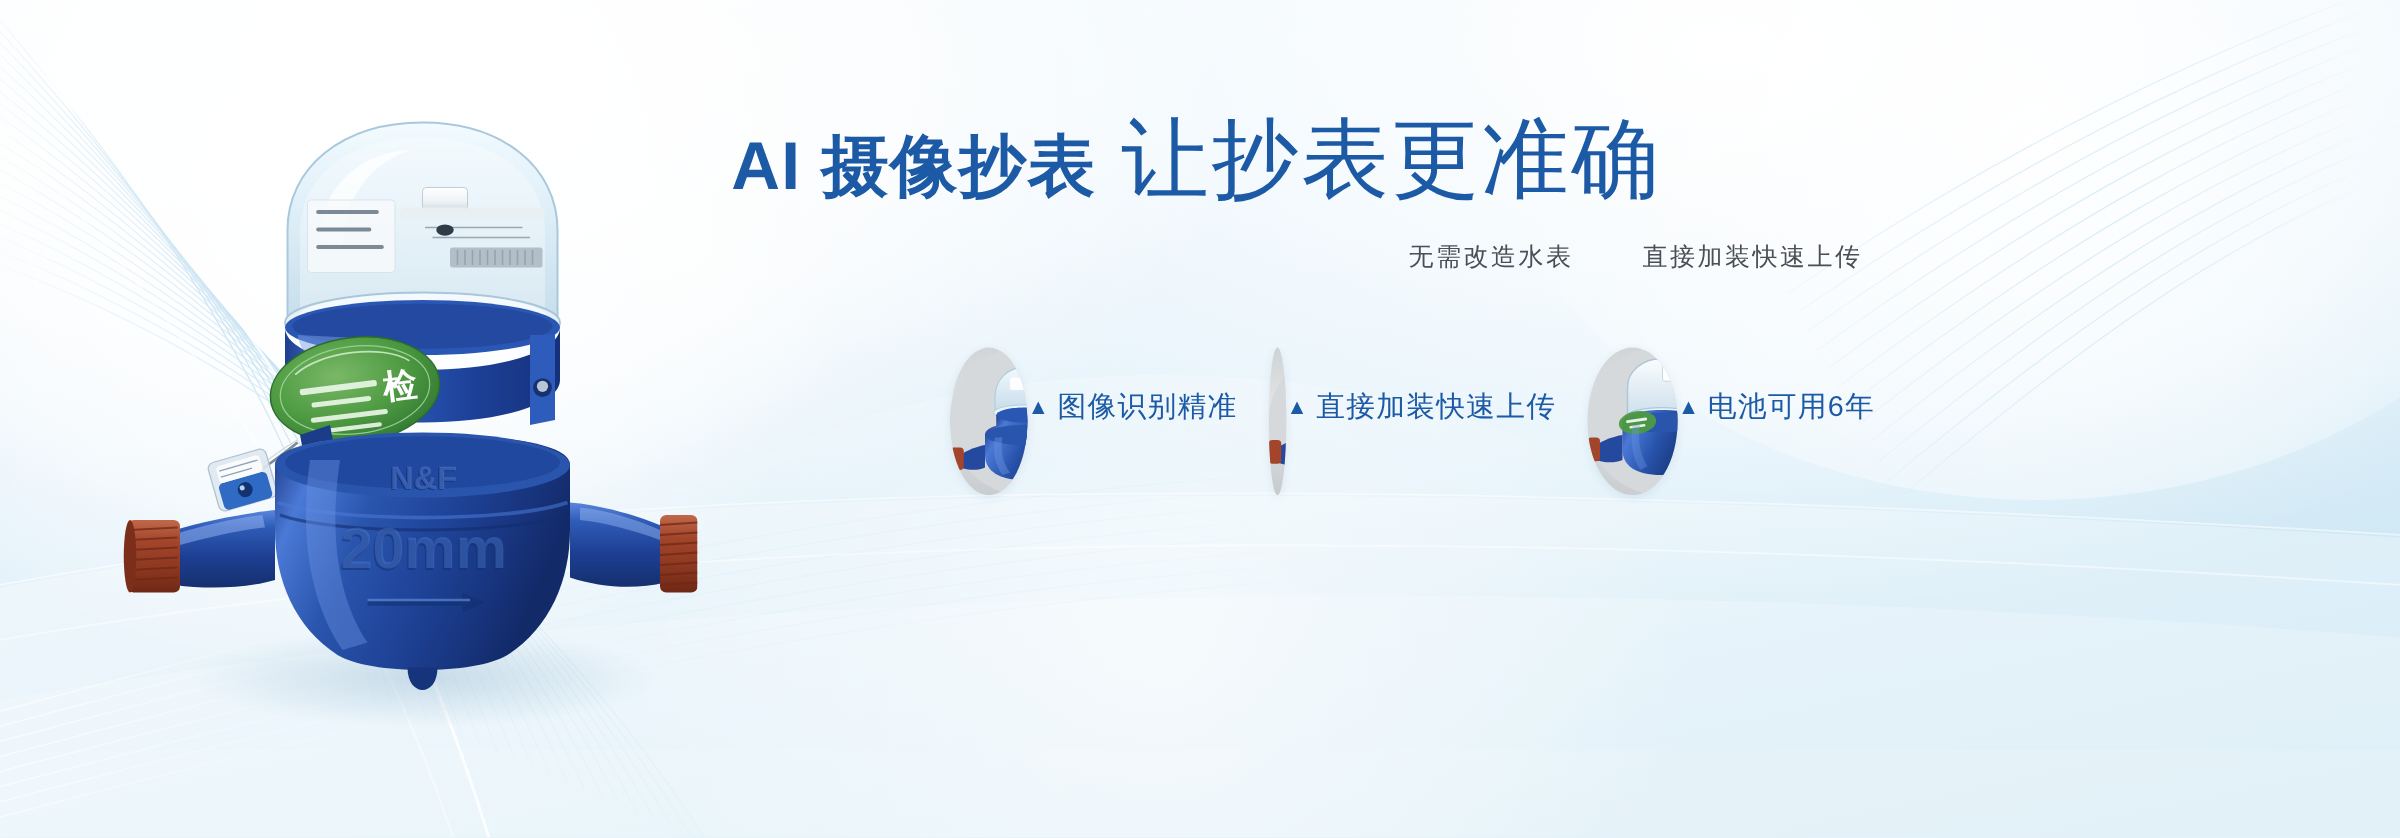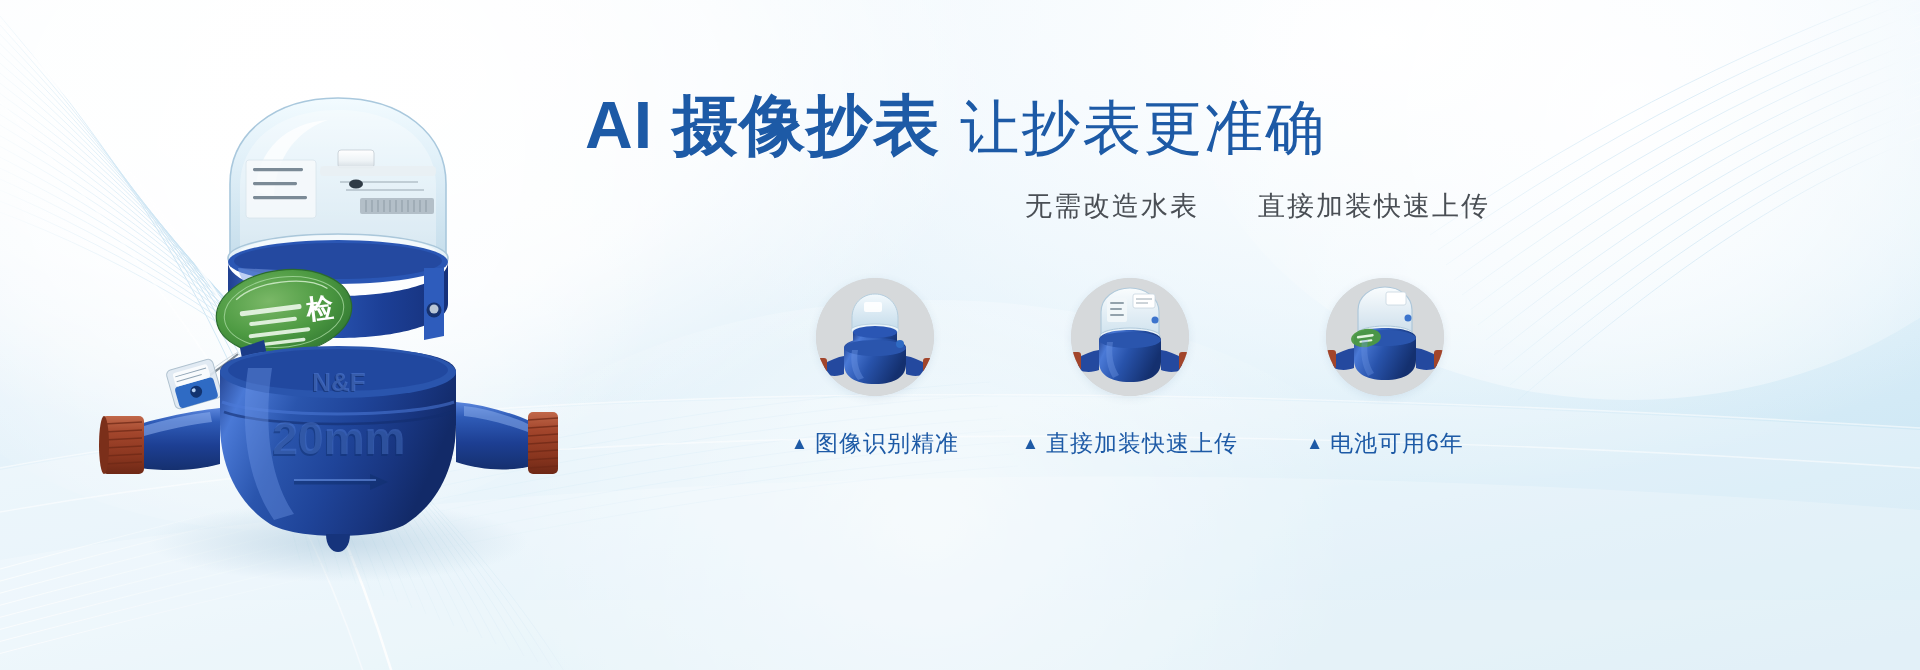--- a/index.html
+++ b/index.html
@@ -23,37 +23,37 @@
     background:radial-gradient(circle at 50% 50%, rgba(255,255,255,0.95) 0%, rgba(255,255,255,0.45) 48%, rgba(255,255,255,0) 72%);}
   .glow-b{left:1180px;top:-300px;width:900px;height:700px;
     background:radial-gradient(circle at 50% 60%, rgba(255,255,255,0.9) 0%, rgba(255,255,255,0.35) 50%, rgba(255,255,255,0) 74%);}
   .glow-c{left:430px;top:300px;width:1000px;height:560px;
     background:radial-gradient(circle at 50% 40%, rgba(255,255,255,0.55) 0%, rgba(255,255,255,0) 70%);}
 
   
   .copy{position:absolute;left:585px;top:92px;width:905px;}
   .headline{white-space:nowrap;line-height:1;margin:0;}
   .h-strong{
-    font-size:66px;font-weight:bold;color:#1d5aa6;letter-spacing:1px;
+    font-size:54px;font-weight:bold;color:#1d5aa6;letter-spacing:1px;
     text-shadow:0 1px 0 rgba(255,255,255,0.55);
   }
   .h-light{
-    font-size:59px;font-weight:normal;color:#1d5aa6;letter-spacing:2px;
+    font-size:70px;font-weight:normal;color:#1d5aa6;letter-spacing:2px;
     margin-left:20px;
   }
   .subline{
     margin:30px 0 0 0;text-align:right;white-space:nowrap;
-    font-size:27px;color:#4a4f55;letter-spacing:2px;font-weight:normal;
+    font-size:20px;color:#4a4f55;letter-spacing:2px;font-weight:normal;
   }
   .subline .gap{display:inline-block;width:40px;}
 
   
   .features{position:absolute;left:760px;top:278px;width:740px;
     display:flex;justify-content:space-between;align-items:flex-start;}
-  .feature{width:230px;display:flex;flex-direction:column;align-items:center;}
+  .feature{width:230px;display:flex;flex-direction:row;align-items:flex-start;}
   .thumb{width:118px;height:118px;border-radius:50%;overflow:hidden;position:relative;
     background:radial-gradient(circle at 50% 42%,#e3e5e6 0%,#d3d6d8 60%,#c6cacd 100%);
     box-shadow:0 2px 8px rgba(60,100,140,0.10);}
   .thumb svg{position:absolute;left:0;top:0;}
   .fcap{margin-top:32px;font-size:23px;color:#1d5aa6;white-space:nowrap;letter-spacing:1px;}
   .fcap .tri{font-size:17px;margin-right:6px;position:relative;top:-2px;}
 
   
   .product{position:absolute;left:88px;top:72px;width:470px;height:530px;}
   .product svg{position:absolute;left:0;top:0;}

